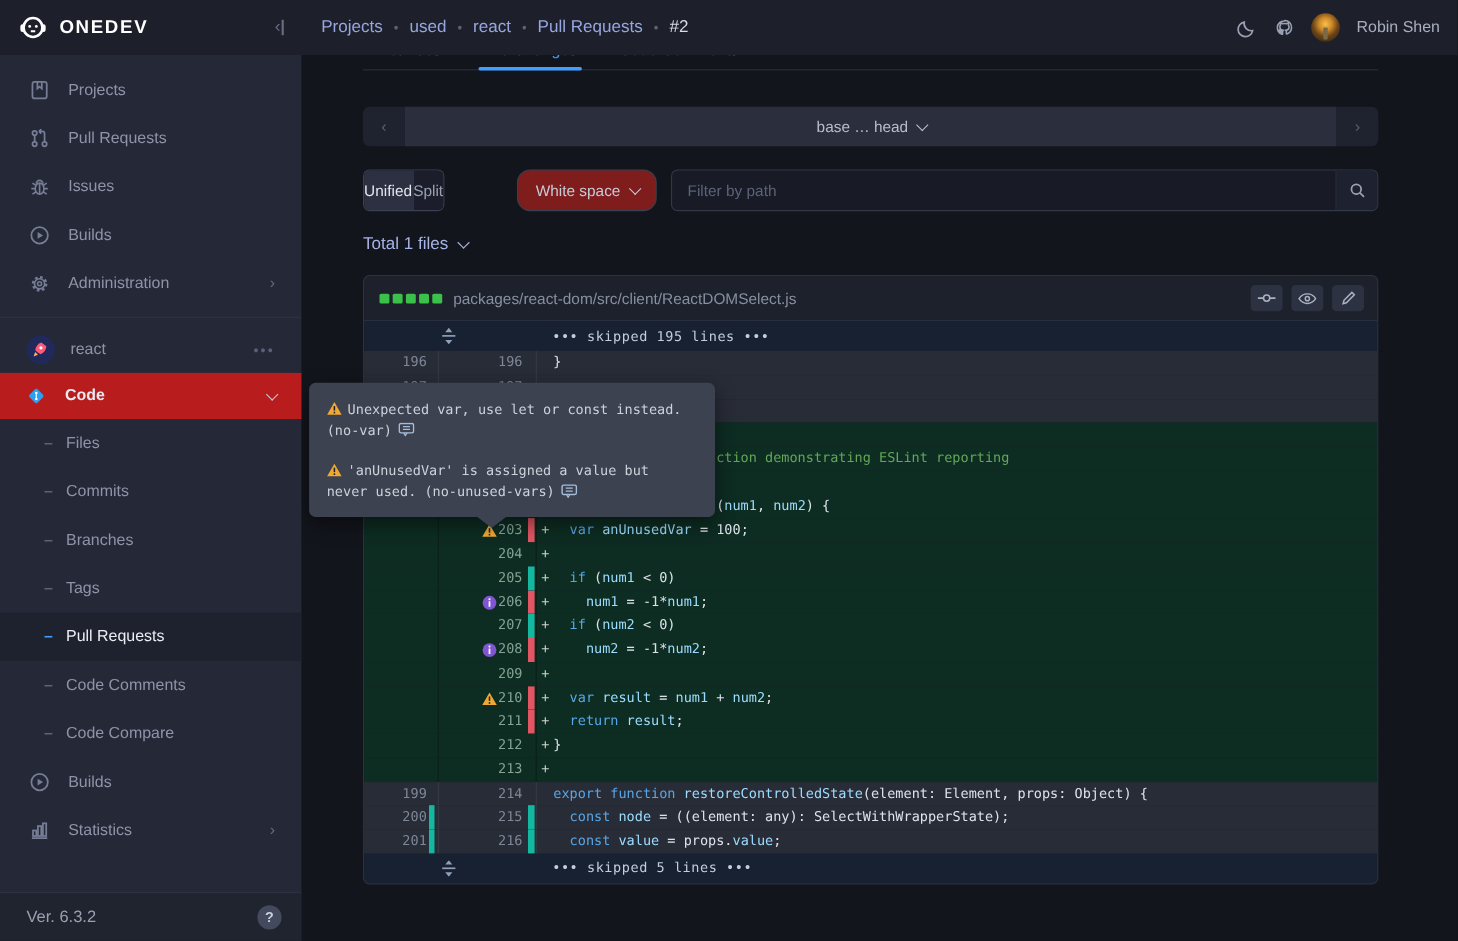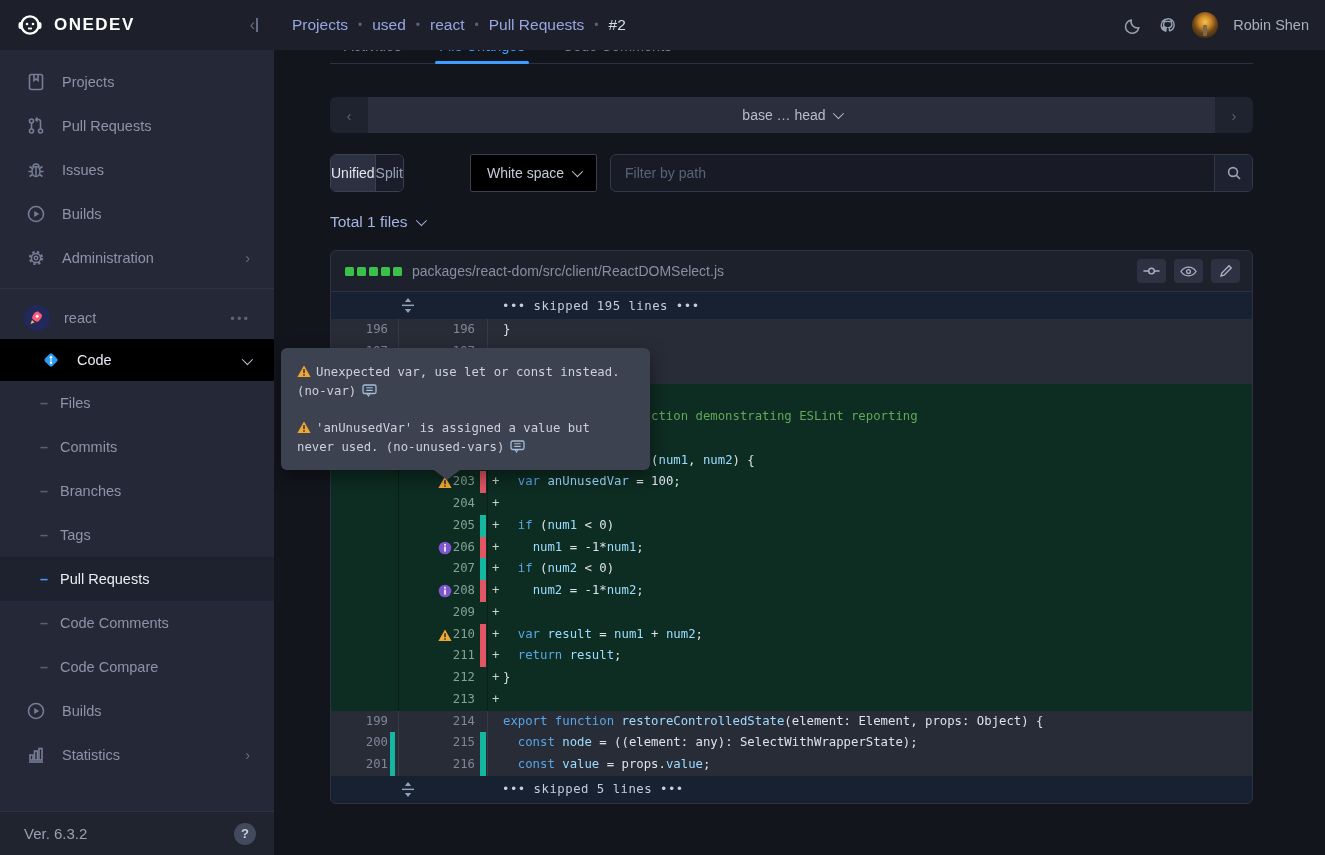--- a/index.html
+++ b/index.html
@@ -16,21 +16,21 @@
 
   .nav { padding-top:10px; }
   .nav-item { height:44px; display:flex; align-items:center; padding:0 24px 0 26px; color:#8e93a8; font-size:14.5px; position:relative; cursor:pointer; }
   .nav-item .nicon { width:20px; height:20px; margin-right:16px; color:#767d95; flex:none; }
   .nav-item .chev { margin-left:auto; color:#646b82; }
   .divider { border-top:1px solid #2e3242; margin:8px 0; }
 
   .proj-row { height:42px; display:flex; align-items:center; padding:0 24px; color:#8e93a8; font-size:14.5px; }
   .proj-avatar { width:26px; height:26px; border-radius:50%; background:#20295a; margin-right:14px; display:flex; align-items:center; justify-content:center; flex:none; }
   .proj-dots { margin-left:auto; color:#596078; letter-spacing:2px; font-size:13px; cursor:pointer; }
-  .code-row { height:42px; display:flex; align-items:center; padding:0 24px 0 42px; background:#000000; color:#e8eaf1; font-size:14.5px; cursor:pointer; }
+  .code-row { height:42px; display:flex; align-items:center; padding:0 24px 0 24px; background:#b91c1c; color:#e8eaf1; font-size:14.5px; cursor:pointer;font-weight:bold; }
   .code-row .nicon { width:18px; height:18px; margin-right:17px; flex:none; }
   .code-row .chev { margin-left:auto; color:#c6cbda; }
 
   .sub-item { height:44px; display:flex; align-items:center; padding-left:40px; color:#8e93a8; font-size:14.5px; cursor:pointer; }
   .sub-item .dash { width:10px; margin-right:10px; color:#596078; font-weight:bold; }
   .sub-item.active { background:#1e212e; color:#eceef5; }
   .sub-item.active .dash { color:#3f9eff; }
 
   .side-footer { position:absolute; bottom:0; left:0; right:0; height:44px; background:#20242f; border-top:1px solid #2e3242; display:flex; align-items:center; padding:0 18px 0 24px; color:#9aa0b2; font-size:15px; }
   .help-circle { margin-left:auto; width:22px; height:22px; border-radius:50%; background:#434a5e; color:#ccd1de; display:flex; align-items:center; justify-content:center; font-size:13px; font-weight:bold; cursor:pointer; }
@@ -60,21 +60,21 @@
   .range-side.l { border-radius:6px 0 0 6px; }
   .range-side.r { border-radius:0 6px 6px 0; }
   .range-mid { flex:1; background:#2a2e3d; display:flex; align-items:center; justify-content:center; color:#b8bdcb; font-size:14px; gap:7px; cursor:pointer; }
   .caret-down { display:inline-block; width:8px; height:8px; border-right:1.6px solid currentColor; border-bottom:1.6px solid currentColor; transform:rotate(45deg) translateY(-2px); }
 
   .controls { position:absolute; left:56px; top:154px; width:923px; height:38px; }
   .seg-group { position:absolute; left:0; top:0; height:38px; display:flex; border:1px solid #3a3f52; border-radius:6px; overflow:hidden; }
   .seg { padding:0 0; display:flex; align-items:center; font-size:14px; cursor:pointer; color:#9aa0b2; background:#1b1e2a; }
   .seg.active { background:#2c3040; color:#e3e6ee; }
   .seg + .seg { border-left:1px solid #3a3f52; }
-  .ws-btn { position:absolute; left:140px; top:0; width:127px; height:38px; border:1px solid #3a3f52; border-radius:2px; background:#000000; color:#c6cbd8; font-size:14px; display:flex; align-items:center; justify-content:center; gap:8px; cursor:pointer; }
+  .ws-btn { position:absolute; left:140px; top:0; width:127px; height:38px; border:1px solid #3a3f52; border-radius:12px; background:#7f1d1d; color:#c6cbd8; font-size:14px; display:flex; align-items:center; justify-content:center; gap:8px; cursor:pointer; }
   .filter-box { position:absolute; left:280px; top:0; width:643px; height:38px; border:1px solid #333849; border-radius:6px; background:#181b25; display:flex; }
   .filter-input { flex:1; background:transparent; border:none; outline:none; color:#c6cbd8; font-size:14px; padding:0 14px; font-family:inherit; }
   .filter-input::placeholder { color:#5b627a; }
   .filter-search { width:38px; border-left:1px solid #333849; display:flex; align-items:center; justify-content:center; color:#9aa2b8; background:#1d2130; border-radius:0 6px 6px 0; cursor:pointer; }
 
   .total-row { position:absolute; left:56px; top:213px; color:#a7b3e4; font-size:15.5px; display:flex; align-items:center; gap:8px; cursor:pointer; }
 
   
   .panel { position:absolute; left:56px; top:250px; width:923px; background:#1d212c; border:1px solid #2d3143; border-radius:6px; }
   .file-hdr { height:40px; display:flex; align-items:center; padding:0 12px 0 14px; }

